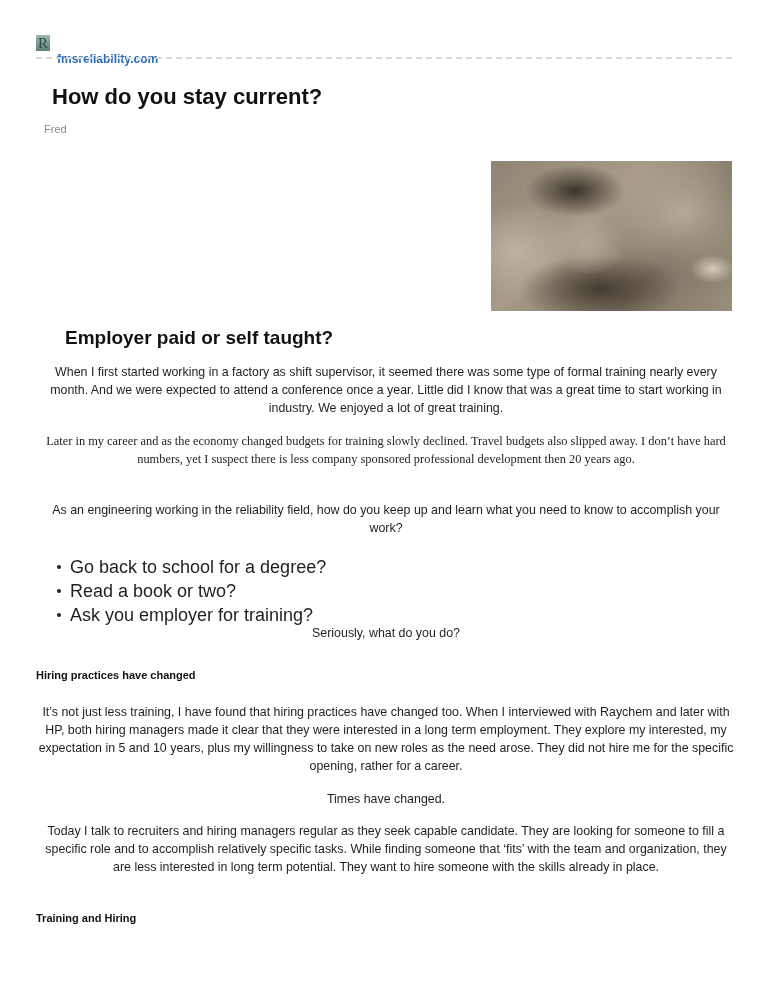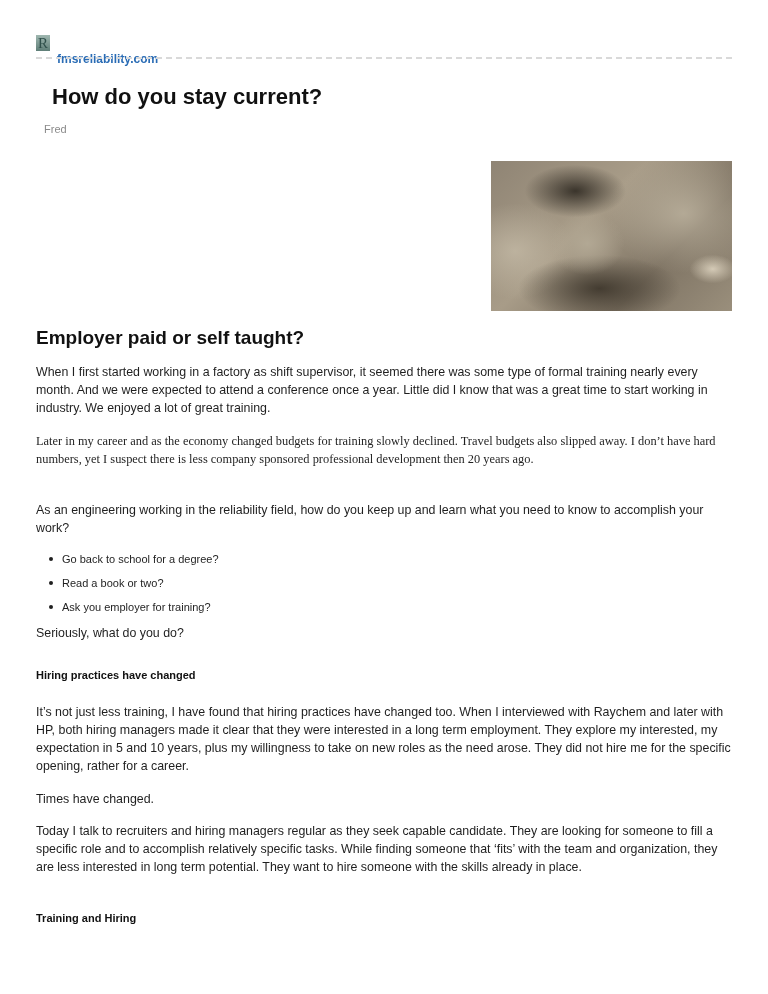--- a/index.html
+++ b/index.html
@@ -110,28 +110,29 @@
     .h2-large { font-size: 19px; }
     .h2-med { font-size: 11px; }
     p {
       position: absolute;
       left: 0;
       margin: 0;
       font-size: 12.4px;
       line-height: 18px;
       color: #1f1f1f;
       width: 700px;
+      text-align: center;
     }
     ul {
       position: absolute;
       left: 0;
-      margin: 0;
+      margin: 8px;
       padding: 0 0 0 26px;
       list-style: none;
-      font-size: 11px;
+      font-size: 18px;
     }
     ul li {
       position: relative;
       height: 24px;
       line-height: 18px;
       color: #1f1f1f;
     }
     ul li::before {
       content: "";
       position: absolute;
@@ -151,21 +152,21 @@
   <a class="site-name">fmsreliability.com</a>
 </div>
 <div class="divider"></div>
 
 <h1 class="title">How do you stay current?</h1>
 <div class="author">Fred</div>
 
 <div class="hero-image" title="Chinese ink painting of a dragon among clouds"></div>
 
 <div class="content">
-  <h2 class="h2-large" style="top:327px;">Employer paid or self taught?</h2>
+  <h2 class="h2-large" style="top:327px;margin-left:29px;">Employer paid or self taught?</h2>
   <p style="top:363px;">When I first started working in a factory as shift supervisor, it seemed there was some type of formal training nearly every month. And we were expected to attend a conference once a year. Little did I know that was a great time to start working in industry. We enjoyed a lot of great training.</p>
   <p style="top:432px;font-family:Liberation Serif, serif;">Later in my career and as the economy changed budgets for training slowly declined. Travel budgets also slipped away. I don’t have hard numbers, yet I suspect there is less company sponsored professional development then 20 years ago.</p>
   <p style="top:501px;">As an engineering working in the reliability field, how do you keep up and learn what you need to know to accomplish your work?</p>
 
   <ul style="top:550px;">
     <li>Go back to school for a degree?</li>
     <li>Read a book or two?</li>
     <li>Ask you employer for training?</li>
   </ul>
 

